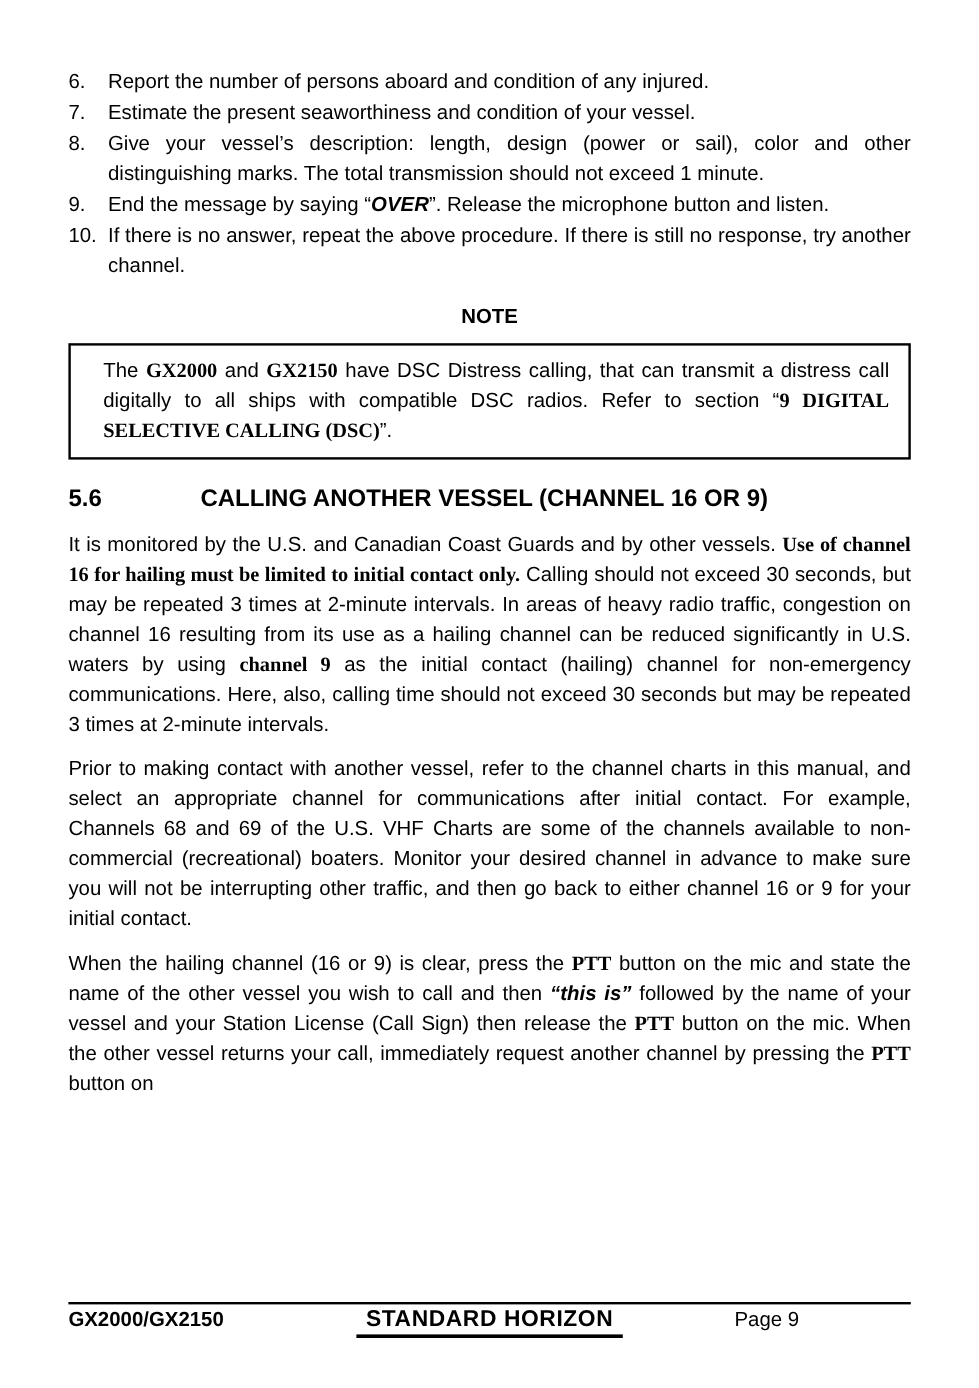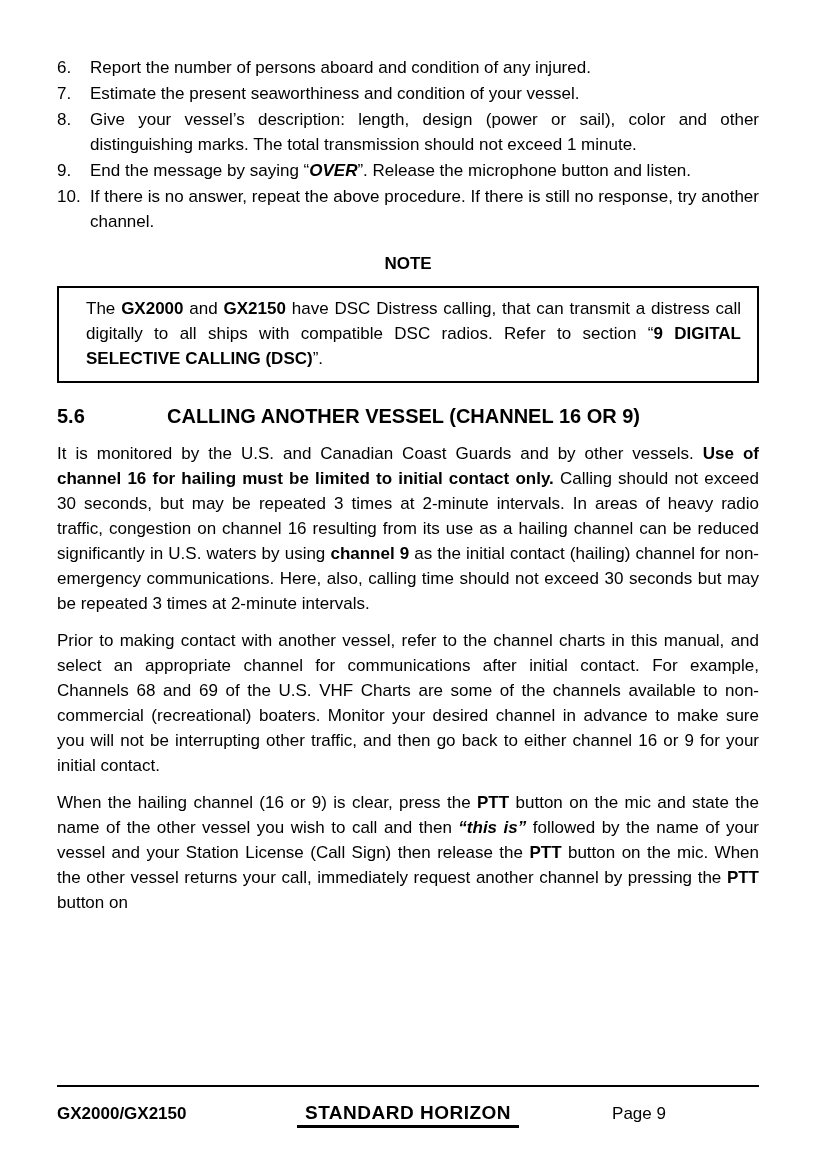--- a/index.html
+++ b/index.html
@@ -9,21 +9,21 @@
     height: 1157px;
     background: #ffffff;
     position: relative;
     overflow: hidden;
     font-family: "Liberation Sans", sans-serif;
     font-size: 17px;
     line-height: 25px;
     color: #000000;
     padding: 55px 57px 0 57px;
   }
-  .b  { font-weight: bold; }
+  .b  { font-weight: bold; font-family: Liberation Serif, serif; }
   .bi { font-weight: bold; font-style: italic; }
 
   .olist .li { display: flex; margin-bottom: 1px; }
   .li .num { flex: 0 0 33px; width: 33px; }
   .li .txt { flex: 1; text-align: justify; }
 
   .note-label { text-align: center; font-weight: bold; margin: 17px 0 10px 0; }
 
   .note-box {
     border: 2px solid #000;
@@ -44,21 +44,21 @@
   .para { text-align: justify; margin-top: 12px; }
 
   .footer {
     position: absolute;
     left: 57px;
     right: 57px;
     top: 1085px;
     height: 72px;
     background: #ffffff;
     border-top: 2px solid #000;
-    padding-top: 13px;
+    padding-top: 0;
     display: grid;
     grid-template-columns: 1fr auto 1fr;
     align-items: baseline;
   }
   .footer .model { font-weight: bold; }
   .footer .brand {
     font-weight: bold;
     font-size: 19px;
     letter-spacing: 0.5px;
     border-bottom: 3px solid #000;

